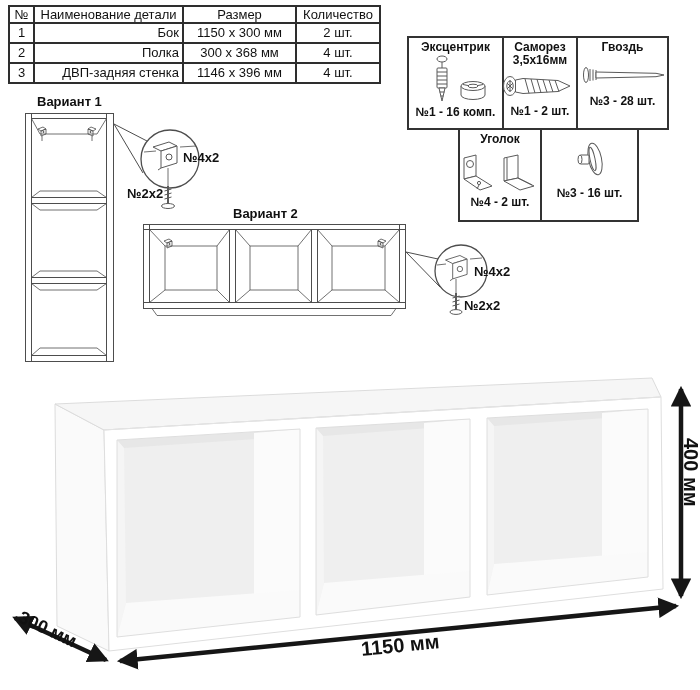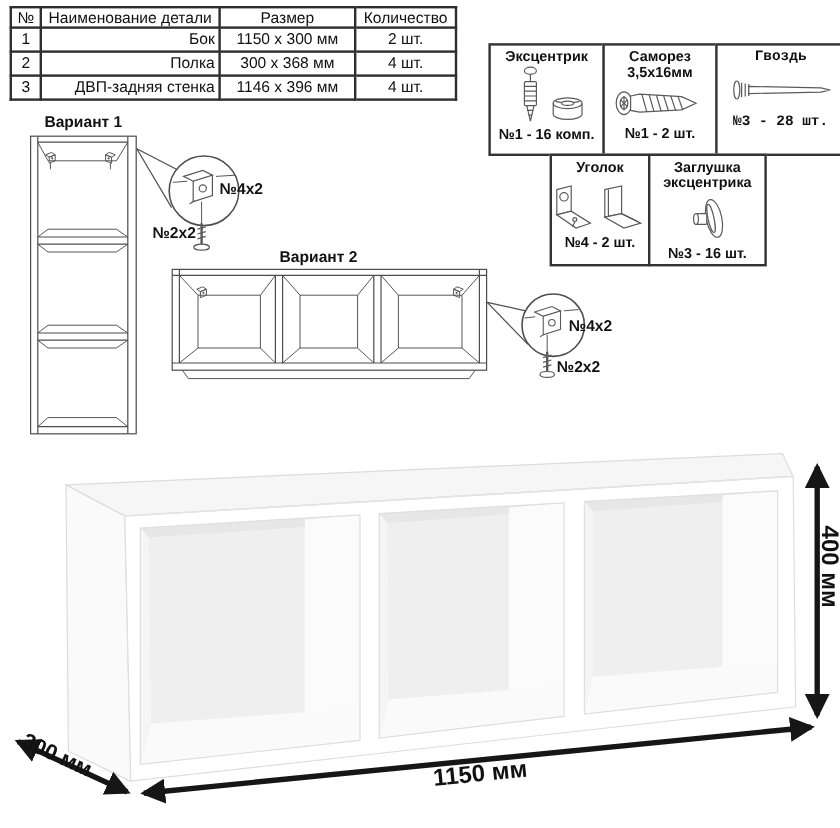--- a/index.html
+++ b/index.html
@@ -91,41 +91,41 @@
             <line class="icl" x1="24.5" y1="42" x2="27.5" y2="42"></line>
           <path class="ic" d="M45,32 v9 a12,4.5 0 0 0 24,0 v-9"></path>
           <ellipse class="ic" cx="57" cy="32" rx="12" ry="4.5"></ellipse>
           <ellipse class="icl" cx="57" cy="32" rx="5" ry="1.8"></ellipse>
           <line class="icl" x1="47" y1="30.5" x2="52" y2="31.5"></line>
             <line class="icl" x1="67" y1="30.5" x2="62" y2="31.5"></line>
         </svg>
       </div>
       <div class="hw-count">№1 - 16 комп.</div>
     </div>
-    <div class="hw-cell" style="width:96px;">
+    <div class="hw-cell" style="width:76px;">
       <div class="hw-title">Саморез 3,5х16мм</div>
       <div class="hw-icon">
         <svg width="84" height="38" viewBox="0 0 84 38">
           <ellipse class="ic" cx="12" cy="19" rx="6.5" ry="9.5"></ellipse>
           <ellipse class="icl" cx="12" cy="19" rx="3.2" ry="5"></ellipse>
           <line class="icl" x1="12" y1="13" x2="12" y2="25"></line>
             <line class="icl" x1="9" y1="16" x2="15" y2="22"></line>
             <line class="icl" x1="15" y1="16" x2="9" y2="22"></line>
           <path class="ic" d="M17.5,13 L25,11.5 L60,13.5 L72,19 L60,24.5 L25,26.5 L17.5,25 Z"></path>
           <line class="icl" x1="27" y1="11.8" x2="31" y2="26.3"></line>
             <line class="icl" x1="33" y1="12" x2="37" y2="26"></line>
           <line class="icl" x1="39" y1="12.3" x2="43" y2="25.7"></line>
             <line class="icl" x1="45" y1="12.7" x2="49" y2="25.3"></line>
           <line class="icl" x1="51" y1="13" x2="55" y2="25"></line>
             <line class="icl" x1="57" y1="13.3" x2="61" y2="24.7"></line>
         </svg>
       </div>
       <div class="hw-count">№1 - 2 шт.</div>
     </div>
-    <div class="hw-cell" style="width:109px;font-family:Liberation Mono, monospace;">
+    <div class="hw-cell" style="width:93px;">
       <div class="hw-title">Гвоздь</div>
       <div class="hw-icon">
         <svg width="86" height="22" viewBox="0 0 86 22">
           <ellipse class="ic" cx="6" cy="11" rx="2.5" ry="7.5"></ellipse>
           <line class="icl" x1="10" y1="5" x2="10" y2="17"></line>
             <line class="icl" x1="13" y1="5.5" x2="13" y2="16.5"></line>
             <line class="icl" x1="16" y1="6" x2="16" y2="16"></line>
           <path class="ic" d="M16,8 L76,9.3 L84,11 L76,12.7 L16,14 Z"></path>
         </svg>
       </div>
@@ -145,21 +145,20 @@
           <line class="icl" x1="21" y1="39" x2="19" y2="43"></line>
           <polygon class="ic" points="46,12 60,9 60,32 46,35"></polygon>
           <line class="icl" x1="49" y1="12" x2="49" y2="34"></line>
           <polygon class="ic" points="46,35 60,32 76,40 62,44"></polygon>
           <line class="icl" x1="60" y1="32" x2="74" y2="39"></line>
         </svg>
       </div>
       <div class="hw-count">№4 - 2 шт.</div>
     </div>
     <div class="hw-cell" style="width:99px;">
-      <div class="hw-title">Заглушка эксцентрика</div>
       <div class="hw-icon">
         <svg width="50" height="46" viewBox="0 0 50 46">
           <ellipse class="ic" cx="30" cy="23" rx="6.5" ry="16" transform="rotate(-12 30 23)"></ellipse>
           <ellipse class="icl" cx="27.5" cy="23" rx="2.5" ry="12" transform="rotate(-12 27.5 23)"></ellipse>
           <rect class="ic" x="15" y="19" width="9" height="9" rx="1"></rect>
           <ellipse class="ic" cx="15" cy="23.5" rx="2" ry="4.5"></ellipse>
         </svg>
       </div>
       <div class="hw-count">№3 - 16 шт.</div>
     </div>

